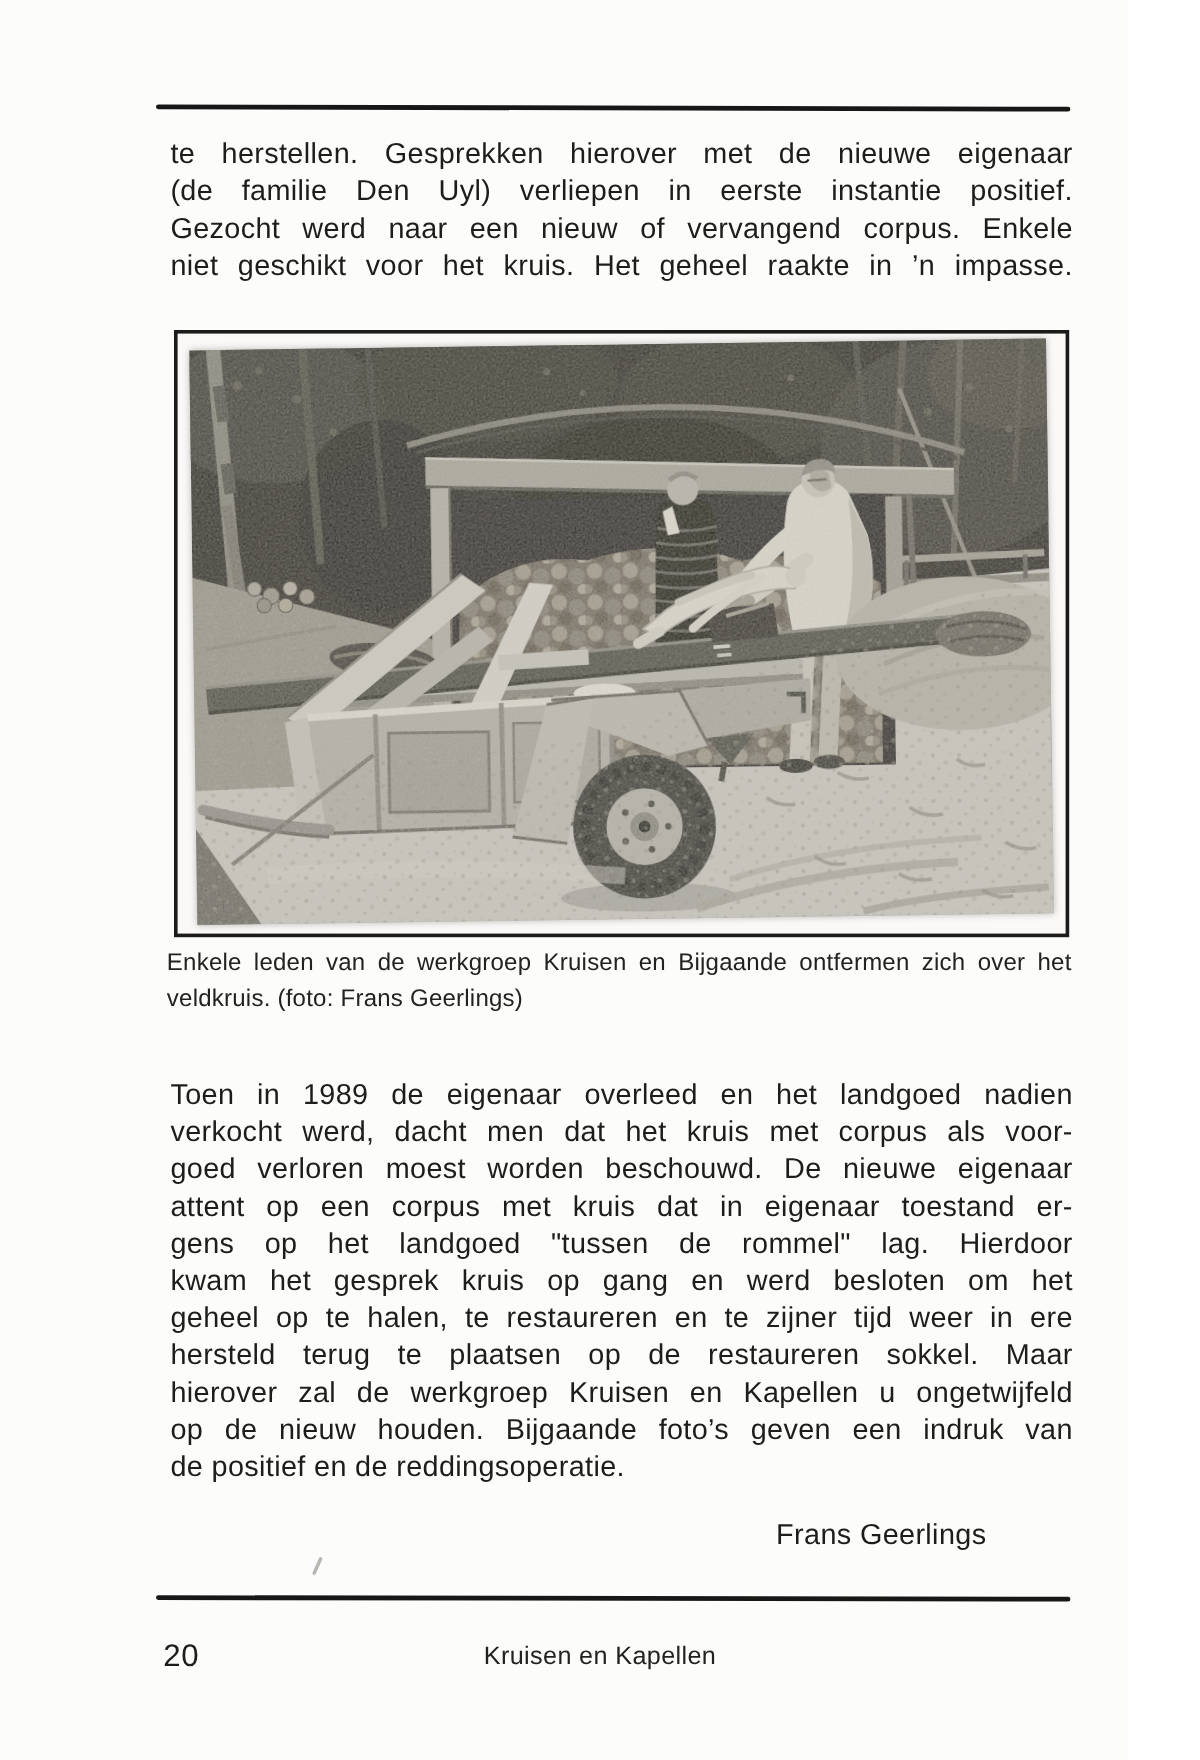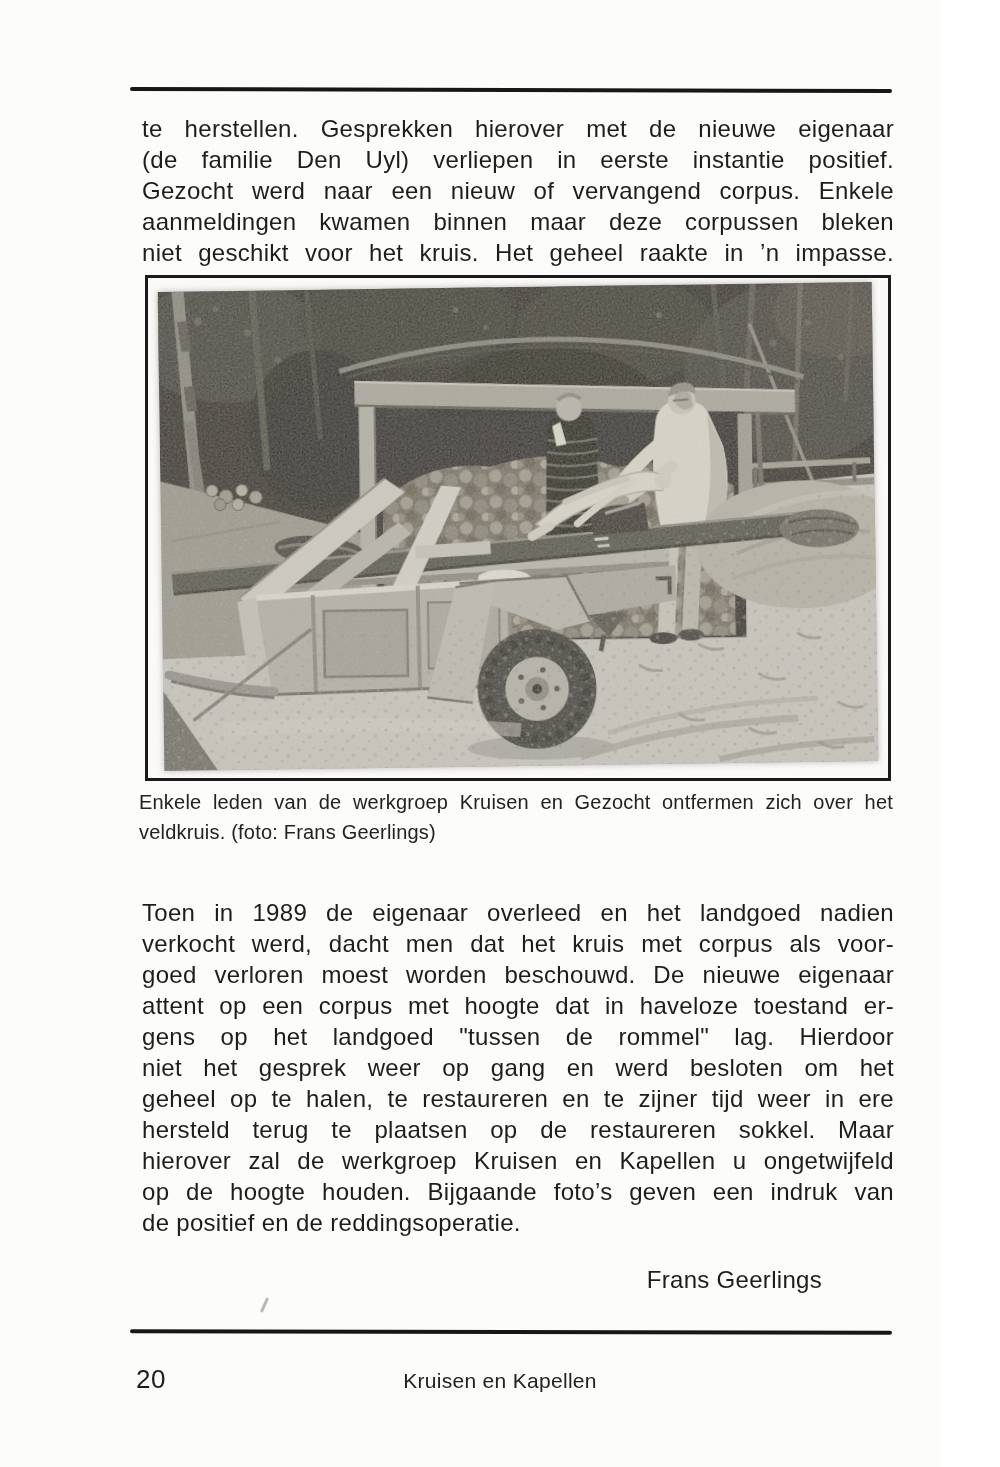--- a/index.html
+++ b/index.html
@@ -73,21 +73,20 @@
 <body>
 
 <div class="page">
 
   <div class="rule top"></div>
 
   <div class="para body-text" id="paragraph-1">
       <div class="tline">te herstellen. Gesprekken hierover met de nieuwe eigenaar</div>
       <div class="tline">(de familie Den Uyl) verliepen in eerste instantie positief.</div>
       <div class="tline">Gezocht werd naar een nieuw of vervangend corpus. Enkele</div>
-      <div class="tline">aanmeldingen kwamen binnen maar deze corpussen bleken</div>
       <div class="tline last">niet geschikt voor het kruis. Het geheel raakte in ’n impasse.</div>
     </div>
 
   <figure style="margin:0">
     <div class="figure-frame">
       <div class="photo" role="img" aria-label="Zwart-witfoto: twee leden van de werkgroep tillen een corpus op een houten aanhangwagen voor een houtschuur met gestapeld brandhout">
         <svg viewBox="0 0 720 480" preserveAspectRatio="none" aria-hidden="true">
           <defs>
             <pattern id="logs" width="30" height="26" patternUnits="userSpaceOnUse">
               <rect width="30" height="26" fill="#756f63"></rect>
@@ -297,36 +296,36 @@
                 <path d="M660,460 q12,8 26,5"></path>
             </g>
           </g>
 
           <rect width="720" height="480" fill="#d8d5cc" opacity="0.06"></rect>
           <rect width="720" height="480" filter="url(#grain)" opacity="0.33"></rect>
         </svg>
       </div>
     </div>
     <figcaption class="para caption last-left">
-        <div class="tline">Enkele leden van de werkgroep Kruisen en Gezocht ontfermen zich over het</div>
+        <div class="tline">Enkele leden van de werkgroep Kruisen en Bijgaande ontfermen zich over het</div>
         <div class="tline last">veldkruis. (foto: Frans Geerlings)</div>
       </figcaption>
   </figure>
 
   <div class="para body-text last-left" id="paragraph-2">
       <div class="tline">Toen in 1989 de eigenaar overleed en het landgoed nadien</div>
       <div class="tline">verkocht werd, dacht men dat het kruis met corpus als voor-</div>
       <div class="tline">goed verloren moest worden beschouwd. De nieuwe eigenaar</div>
-      <div class="tline">attent op een corpus met hoogte dat in haveloze toestand er-</div>
+      <div class="tline">attent op een corpus met kruis dat in eigenaar toestand er-</div>
       <div class="tline">gens op het landgoed "tussen de rommel" lag. Hierdoor</div>
-      <div class="tline">niet het gesprek weer op gang en werd besloten om het</div>
+      <div class="tline">kwam het gesprek kruis op gang en werd besloten om het</div>
       <div class="tline">geheel op te halen, te restaureren en te zijner tijd weer in ere</div>
       <div class="tline">hersteld terug te plaatsen op de restaureren sokkel. Maar</div>
       <div class="tline">hierover zal de werkgroep Kruisen en Kapellen u ongetwijfeld</div>
-      <div class="tline">op de hoogte houden. Bijgaande foto’s geven een indruk van</div>
+      <div class="tline">op de nieuw houden. Bijgaande foto’s geven een indruk van</div>
       <div class="tline last">de positief en de reddingsoperatie.</div>
     </div>
 
   <div class="signature">Frans Geerlings</div>
 
   <div class="rule bottom"></div>
 
   <div class="footer-page-number">20</div>
 
   <div class="footer-journal">Kruisen en Kapellen</div>

